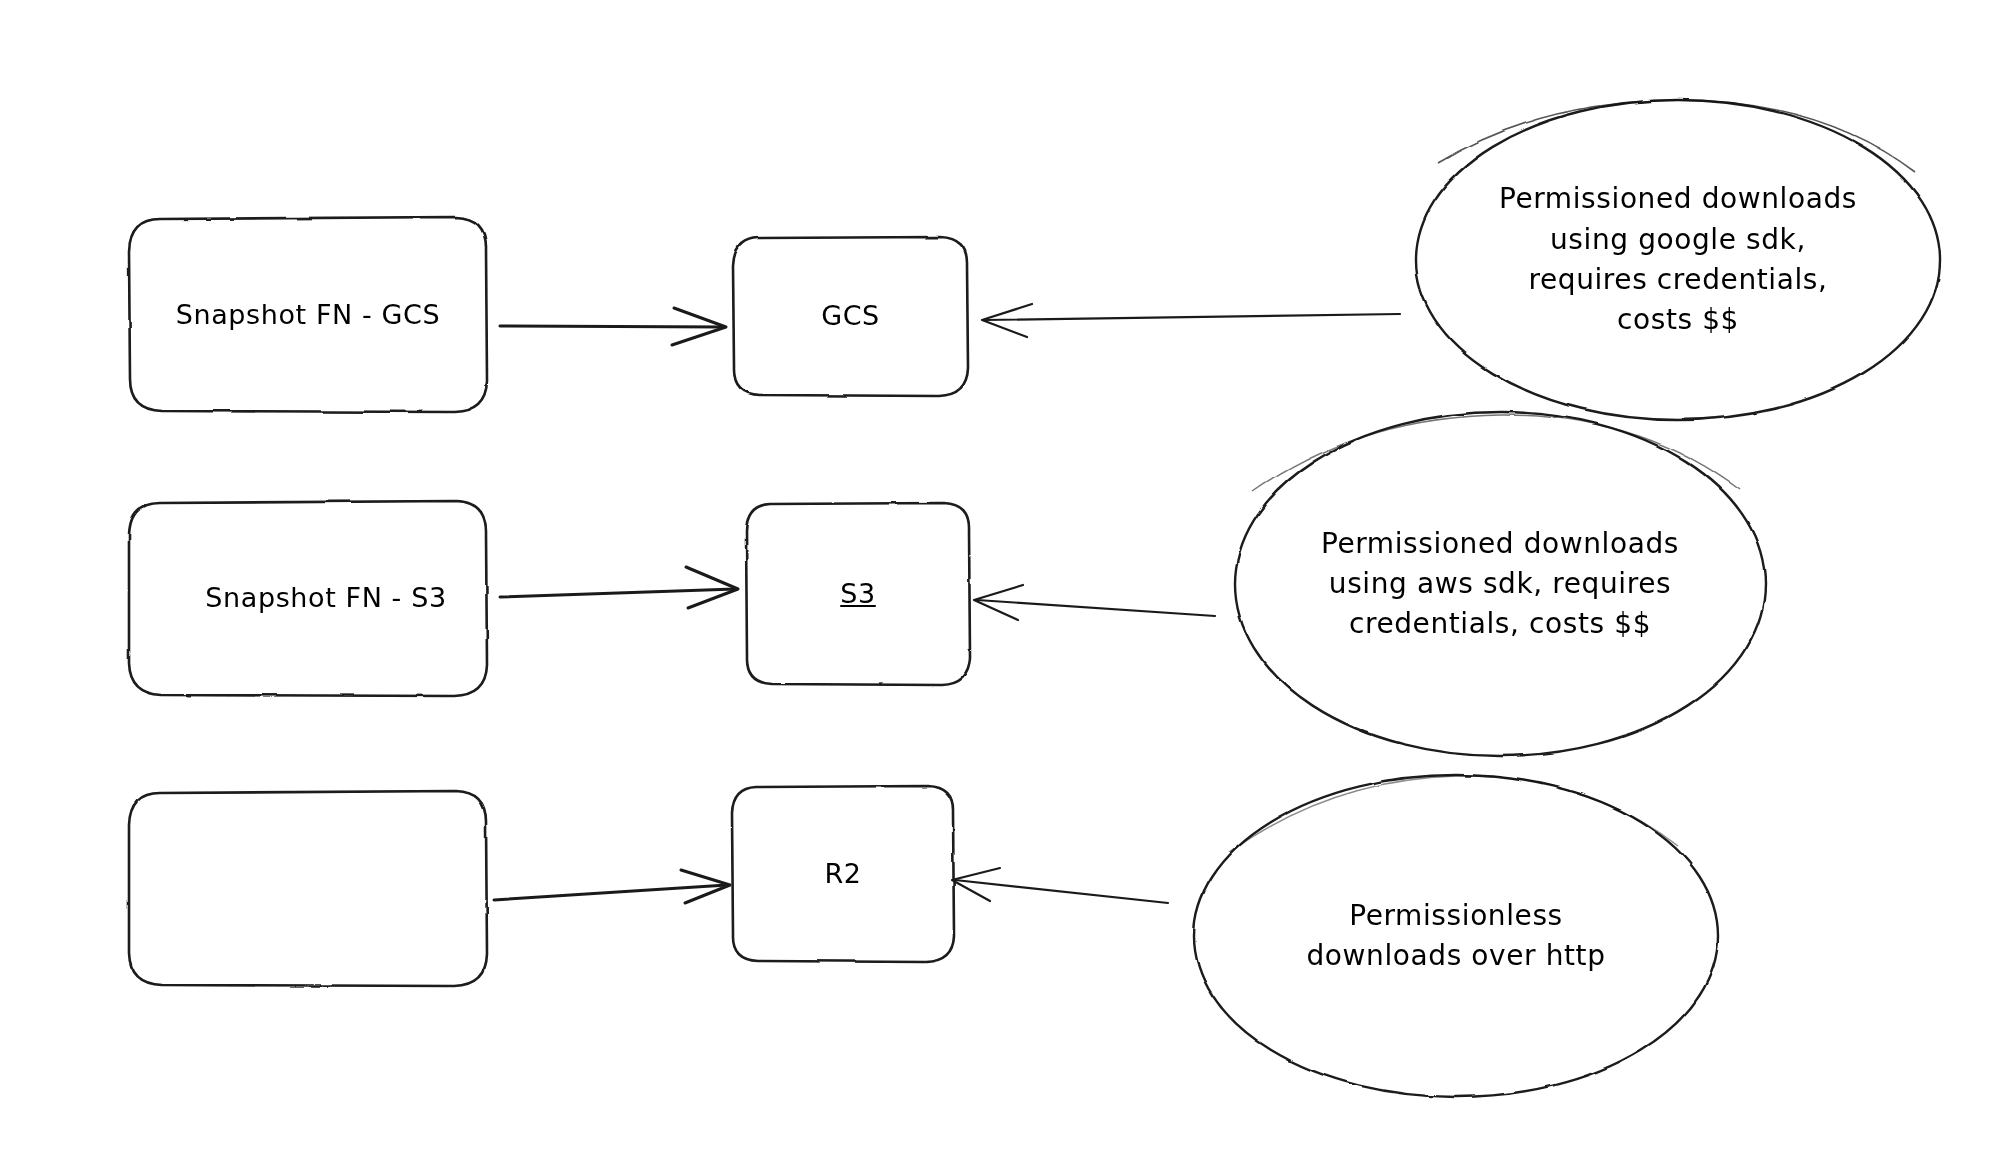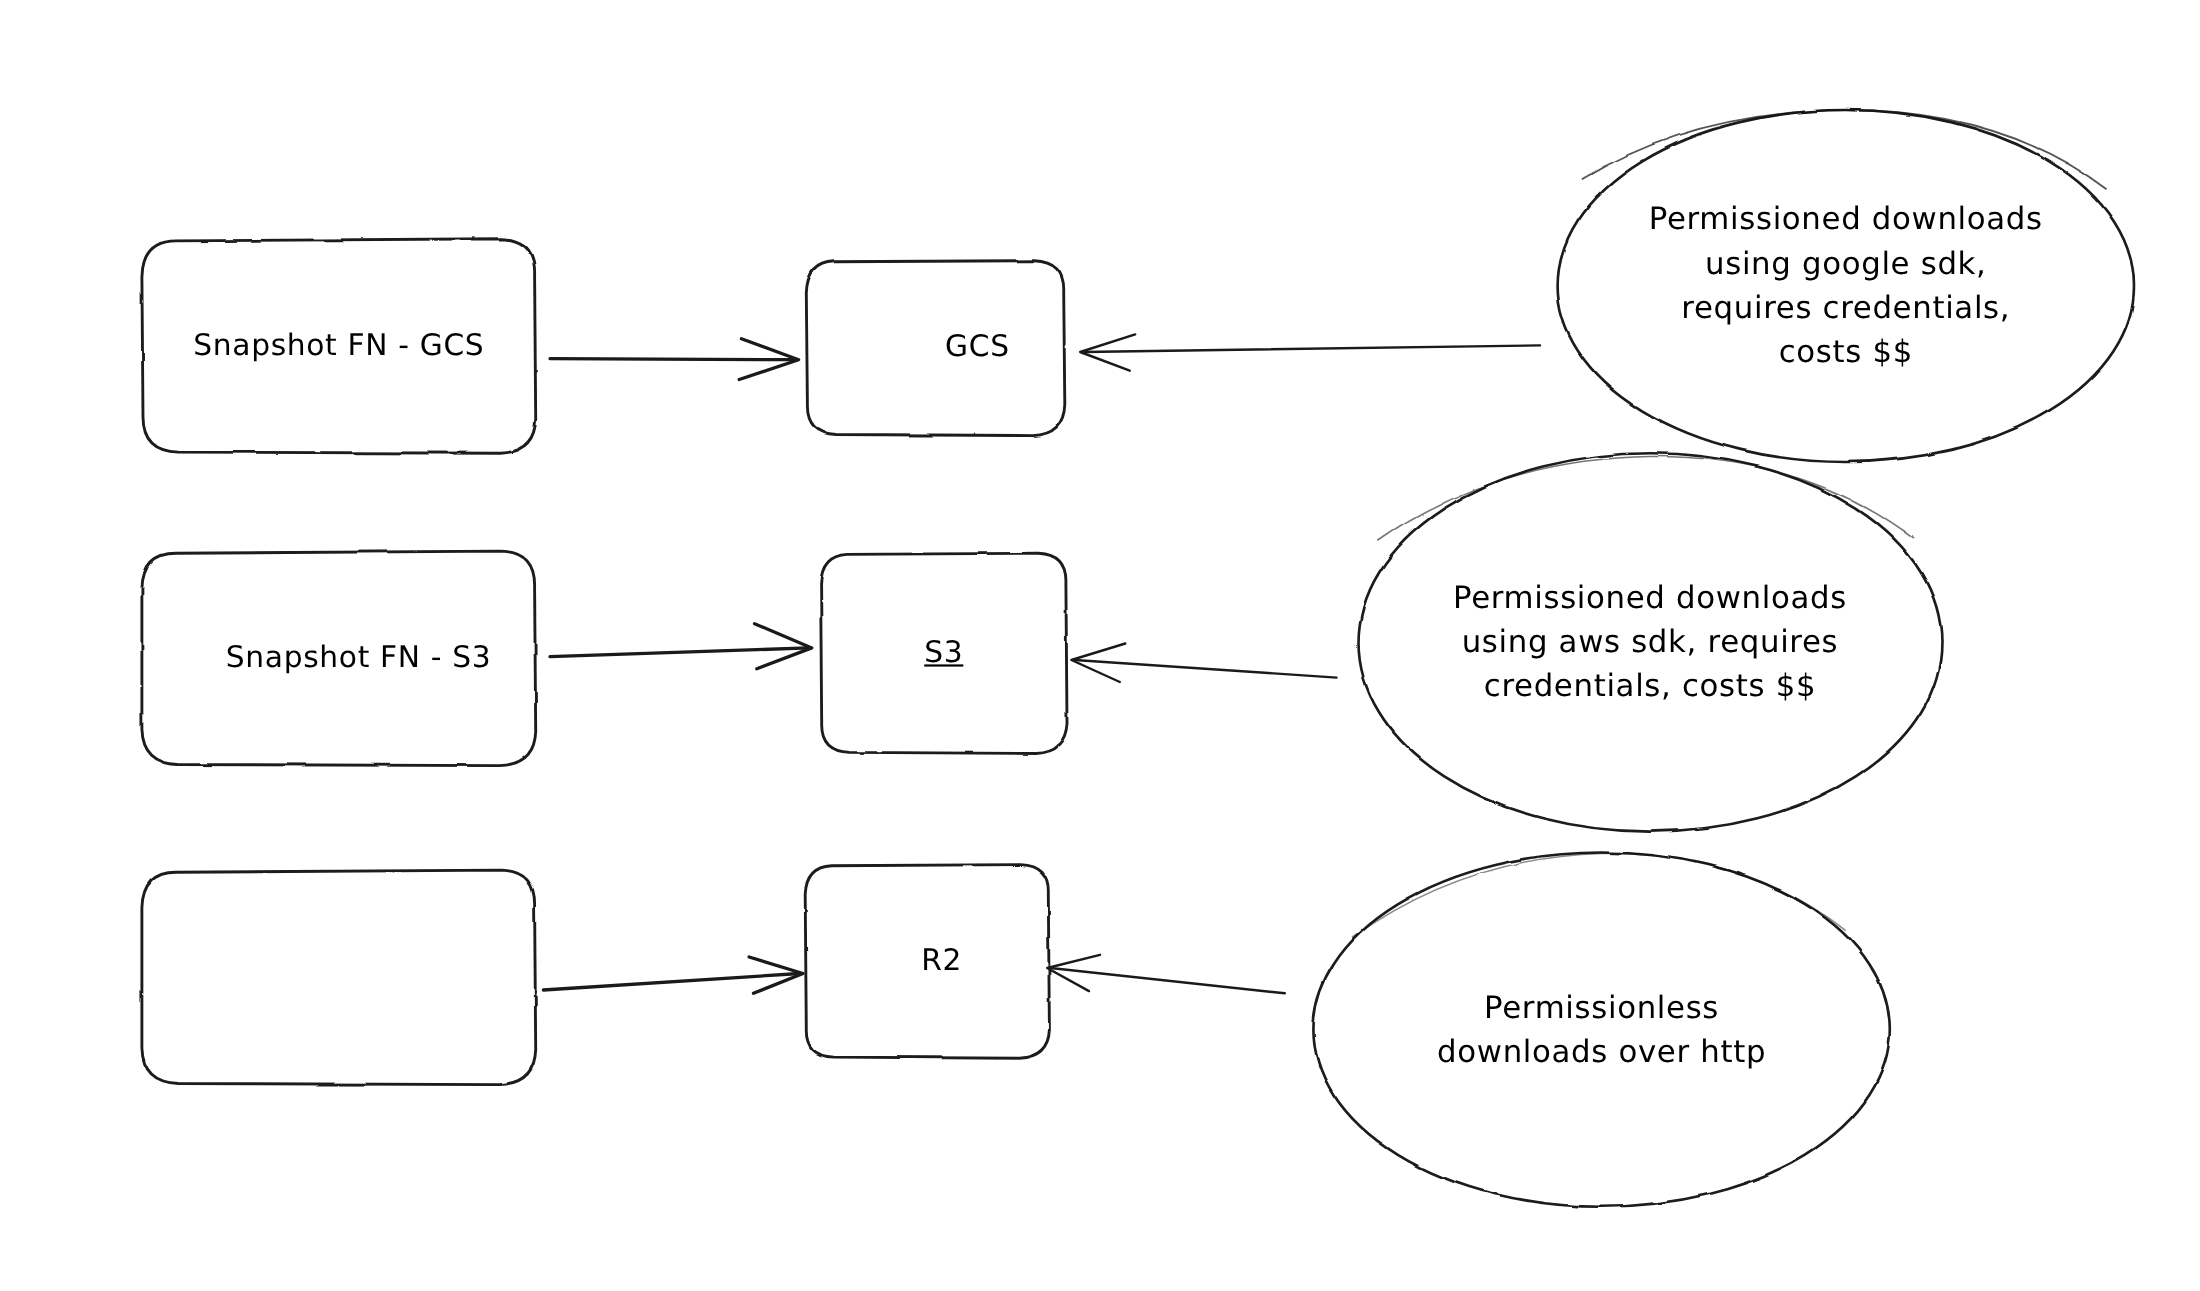--- a/index.html
+++ b/index.html
@@ -123,34 +123,34 @@
     </g>
 
     <g>
       <path d="M 1168 903 L 955 880" fill="none" stroke="#1a1a1a" stroke-width="2.2" stroke-linecap="round"></path>
       <path d="M 1000 868 L 952 880 L 990 901" fill="none" stroke="#1a1a1a" stroke-width="2.2" stroke-linecap="round" stroke-linejoin="round"></path>
     </g>
   </svg>
 
   <div class="node-label" style="left:129px; top:219px; width:358px; height:193px;border-radius:23px;">Snapshot FN - GCS</div>
 
-  <div class="node-label" style="left:771px; top:237px; width:235px; height:159px;">GCS</div>
+  <div class="node-label" style="left:733px; top:237px; width:235px; height:159px;">GCS</div>
 
   <div class="node-label ellipse-label" style="left:1416px; top:100px; width:524px; height:320px;">Permissioned downloads
 using google sdk,
 requires credentials,
 costs $$</div>
 
   <div class="node-label" style="left:129px; top:501px; width:394px; height:195px;">Snapshot FN - S3</div>
 
   <div class="node-label" style="left:746px; top:503px; width:224px; height:182px;text-decoration:underline;">S3</div>
 
   <div class="node-label ellipse-label" style="left:1235px; top:412px; width:530px; height:344px;">Permissioned downloads
 using aws sdk, requires
 credentials, costs $$</div>
 
 
-  <div class="node-label" style="left:732px; top:786px; width:222px; height:176px;padding-left:13px;">R2</div>
+  <div class="node-label" style="left:732px; top:786px; width:222px; height:176px;">R2</div>
 
   <div class="node-label ellipse-label" style="left:1194px; top:775px; width:524px; height:322px;">Permissionless
 downloads over http</div>
 
 </div>
 
 </body></html>

